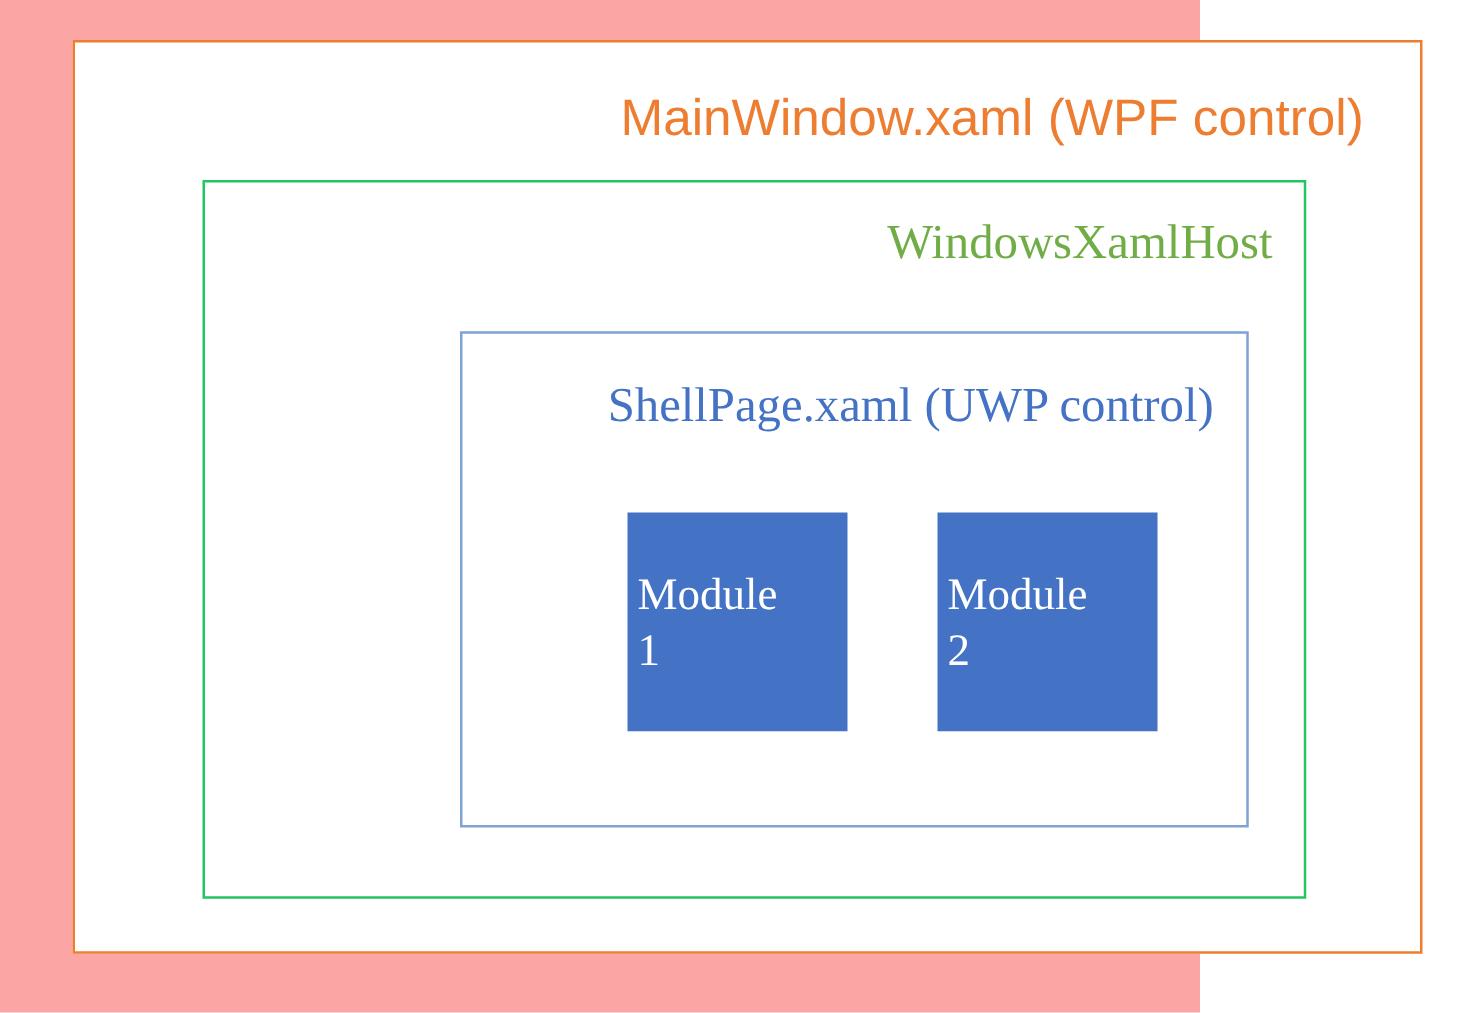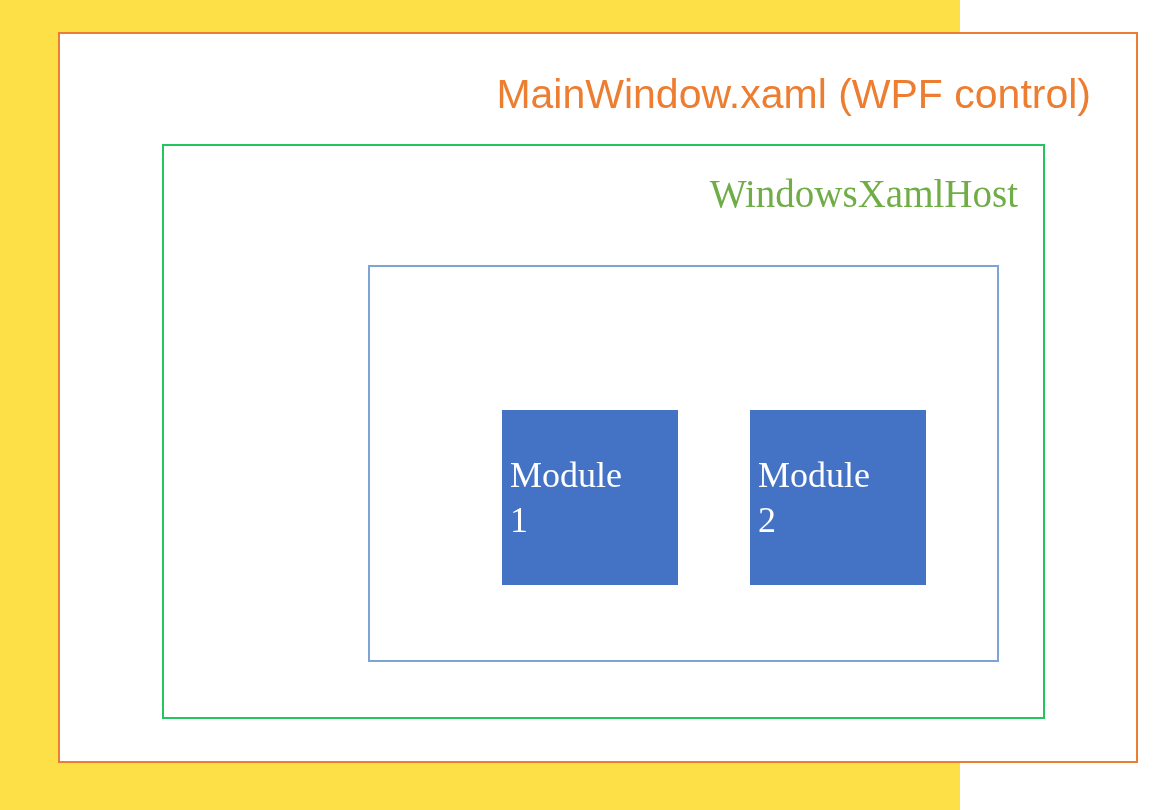--- a/index.html
+++ b/index.html
@@ -11,21 +11,21 @@
     width: 1166px;
     height: 810px;
     font-family: "Liberation Sans", sans-serif;
     overflow: hidden;
   }
 
   #canvas {
     position: relative;
     width: 960px;
     height: 810px;
-    background: #fde047;
+    background: #fca5a5;
   }
 
   
   .box-outer {
     position: absolute;
     left: 58px;
     top: 32px;
     width: 1080px;
     height: 731px;
     box-sizing: border-box;
@@ -120,20 +120,21 @@
   <div class="box-outer">
 
     <div class="label label-outer">MainWindow.xaml (WPF control)</div>
 
     <div class="box-middle">
 
       <div class="label label-middle">WindowsXamlHost</div>
 
       <div class="box-inner">
 
+        <div class="label label-inner">ShellPage.xaml (UWP control)</div>
 
         <div class="module module-1">
           <span class="module-text"><span>Module</span><br><span>1</span></span>
         </div>
 
         <div class="module module-2">
           <span class="module-text"><span>Module</span><br><span>2</span></span>
         </div>
 
       </div>

